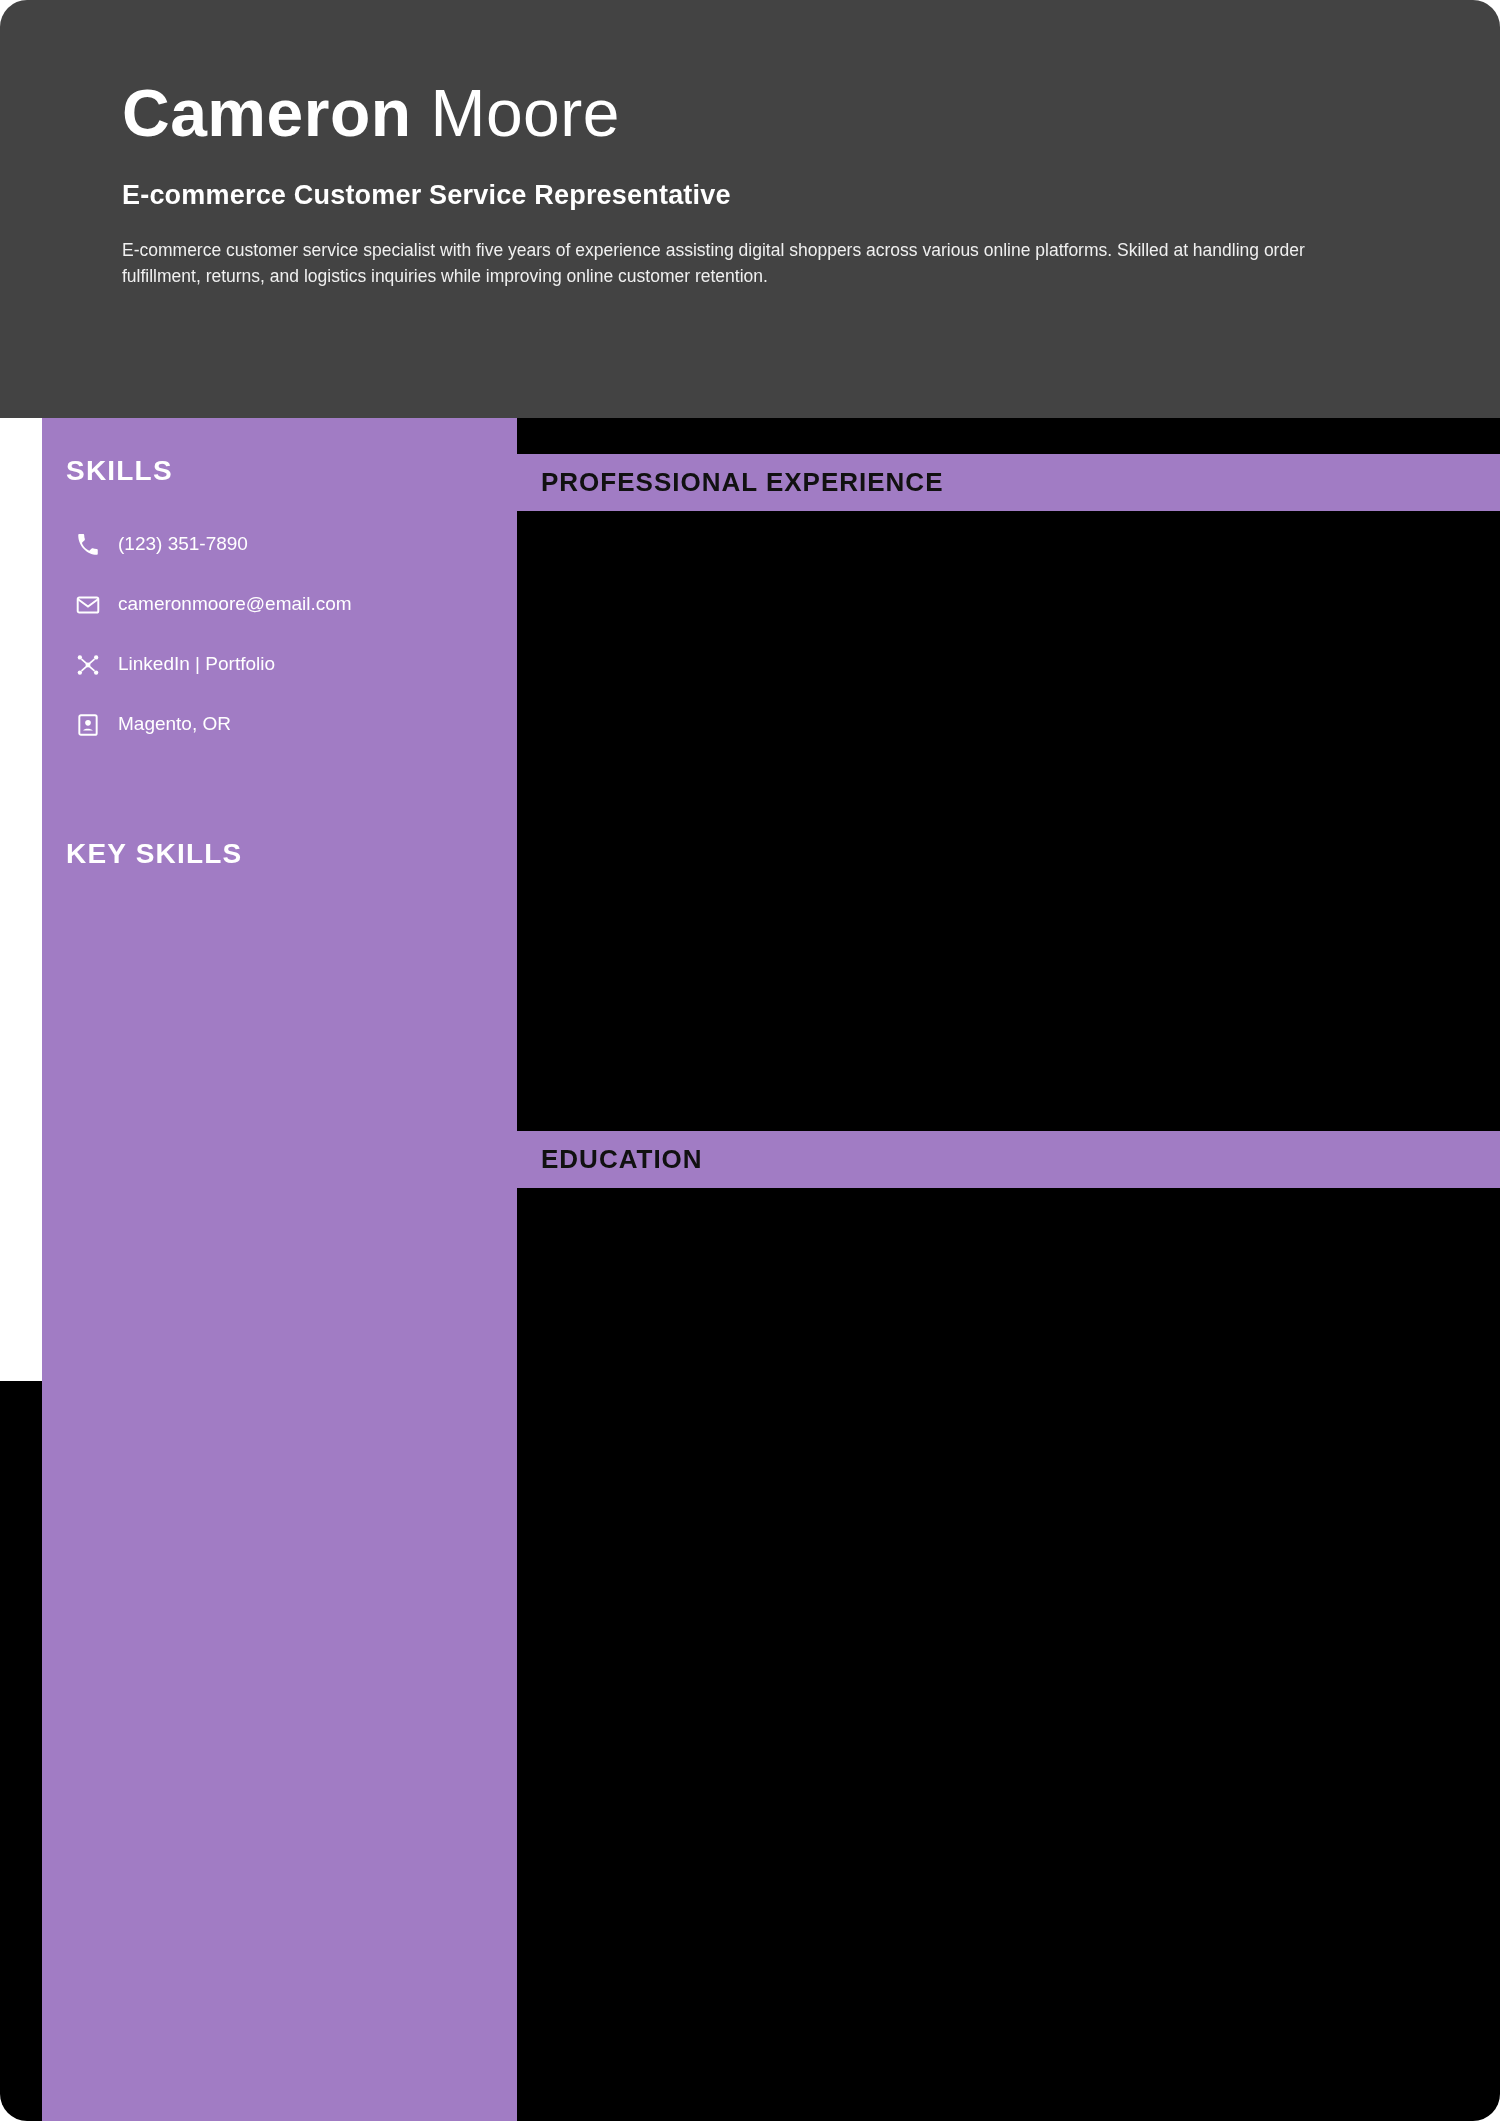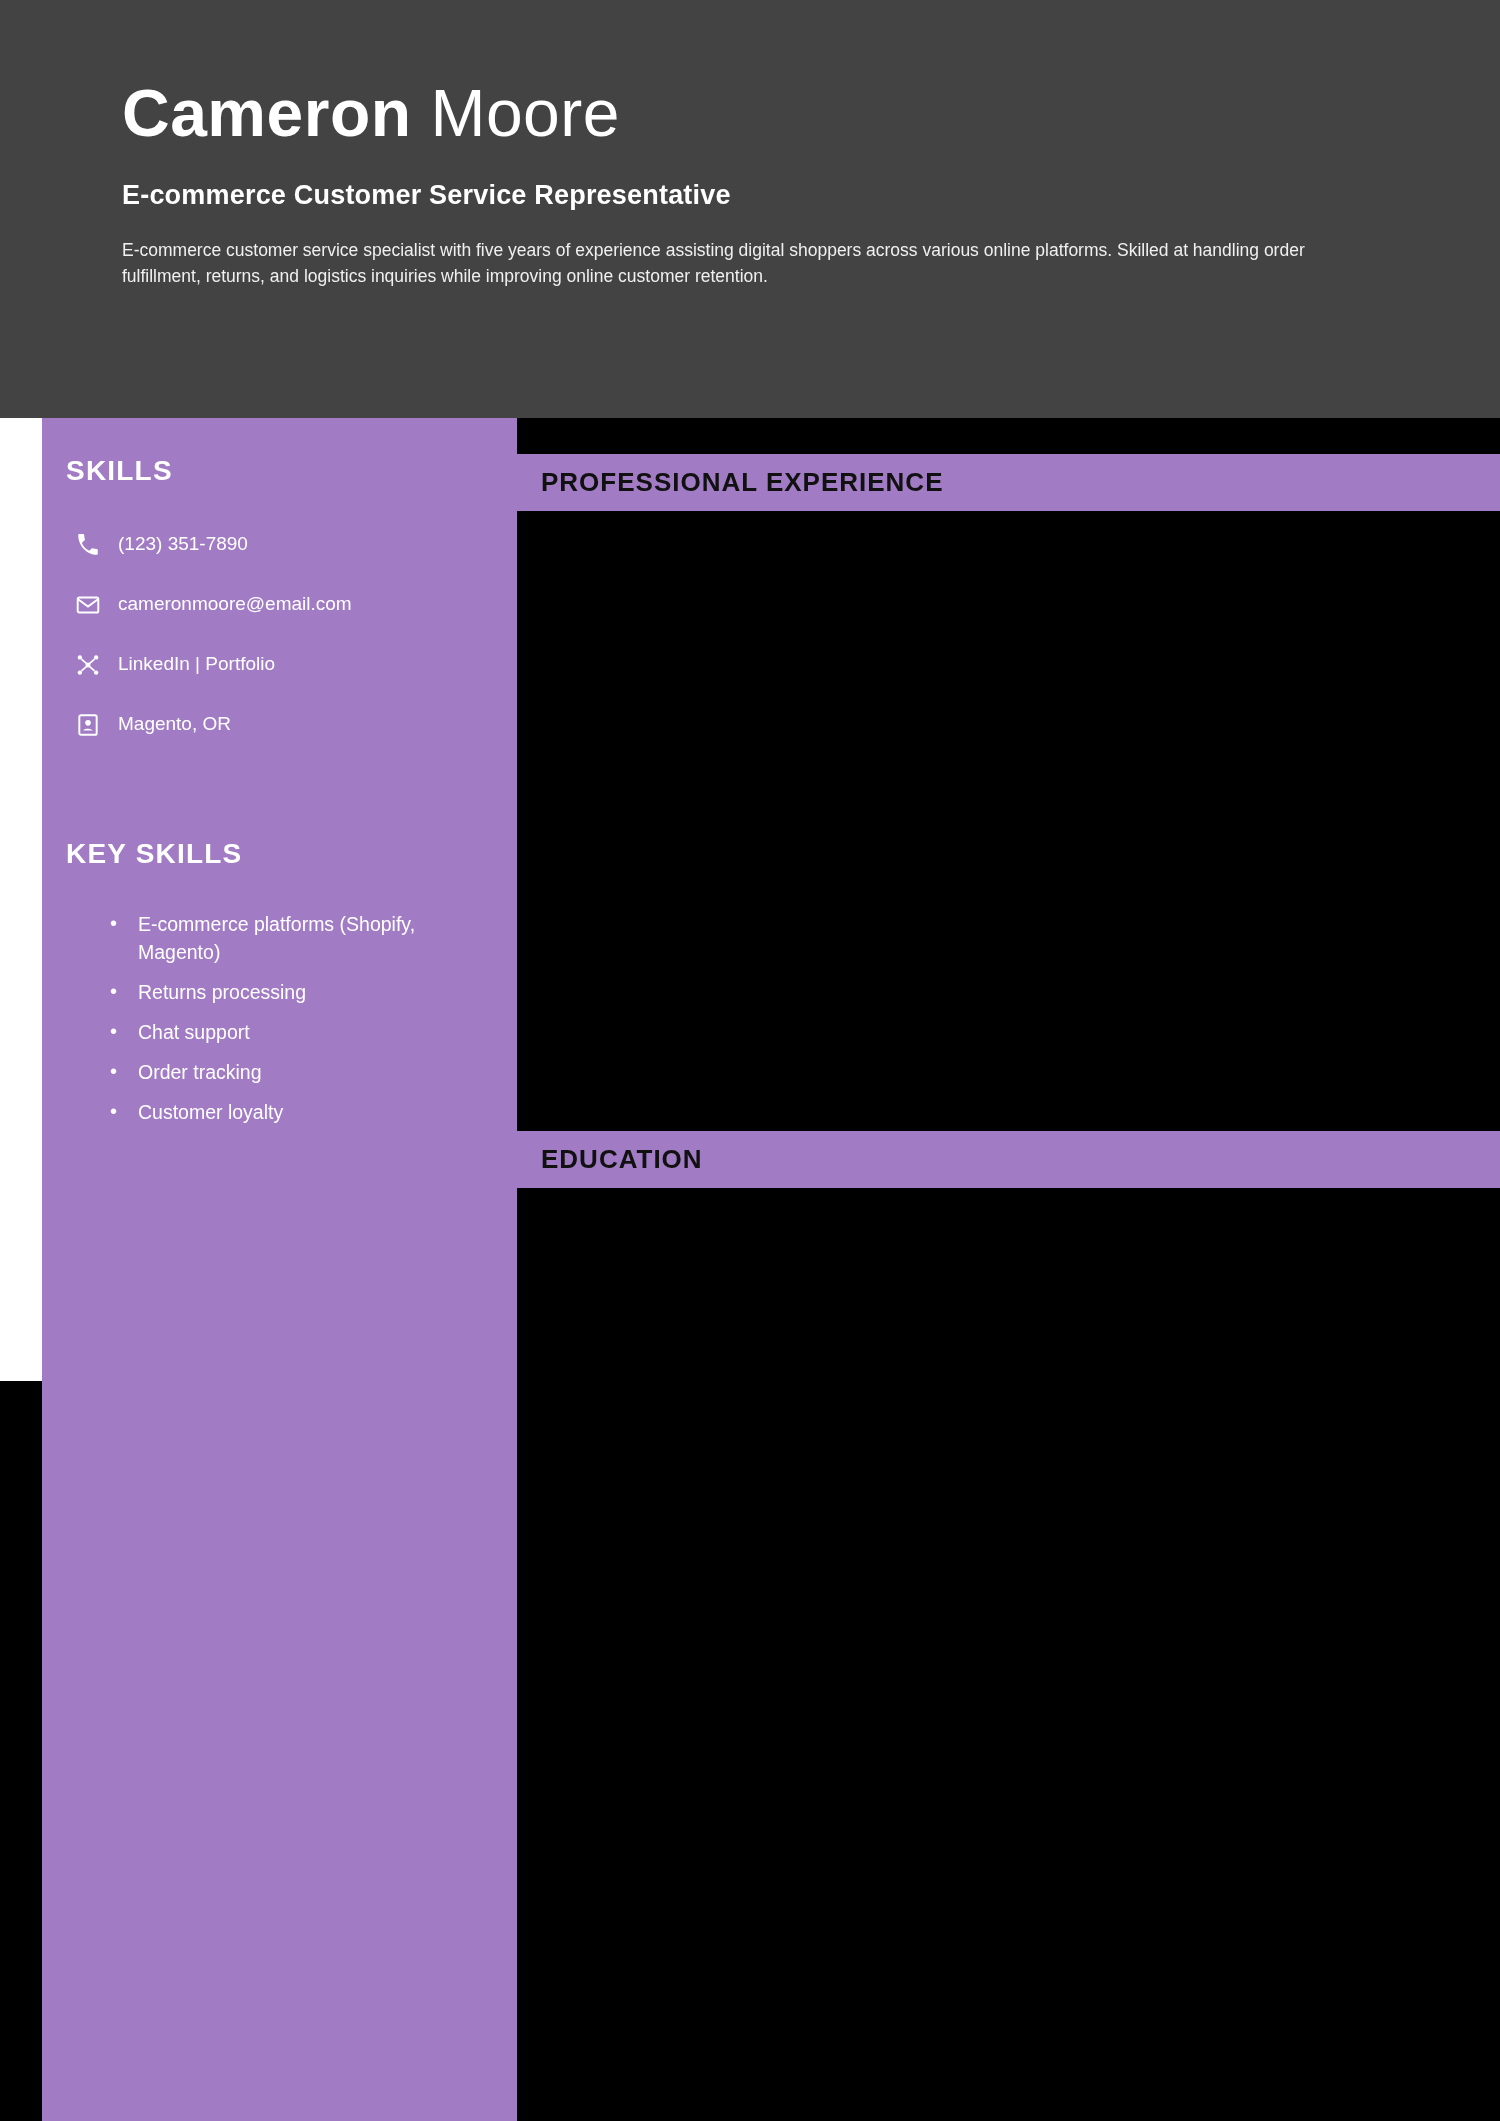--- a/index.html
+++ b/index.html
@@ -16,20 +16,21 @@
   }
 
   
   .page {
     position: absolute;
     left: 0; top: 0;
     width: 1500px;
     height: 2121px;
     background: #ffffff;
     overflow: hidden;
+    border-radius: 27px;
   }
 
   
   .header-band {
     position: absolute;
     left: 0; top: 0;
     width: 1500px;
     height: 418px;
     background: #434343;
   }
@@ -273,27 +274,20 @@
           <path d="M7.5 17c1-2.2 7-2.2 9 0" fill="#ffffff" stroke="none"></path>
         </svg>
       </span>
       <span class="contact-text">Magento, OR</span>
     </div>
 
   </div>
 
   <div class="sb-heading" id="skills-heading">KEY SKILLS</div>
 
-  <ul class="skills-list">
-    <li>E-commerce platforms (Shopify, Magento)</li>
-    <li>Returns processing</li>
-    <li>Chat support</li>
-    <li>Order tracking</li>
-    <li>Customer loyalty</li>
-  </ul>
 
   <div class="main-col">
     <div class="top-sliver"></div>
 
     <div class="section-bar" id="exp-bar">
       <span class="section-title">PROFESSIONAL EXPERIENCE</span>
     </div>
     <div class="black-block" id="exp-block"></div>
 
     <div class="section-bar" id="edu-bar">

